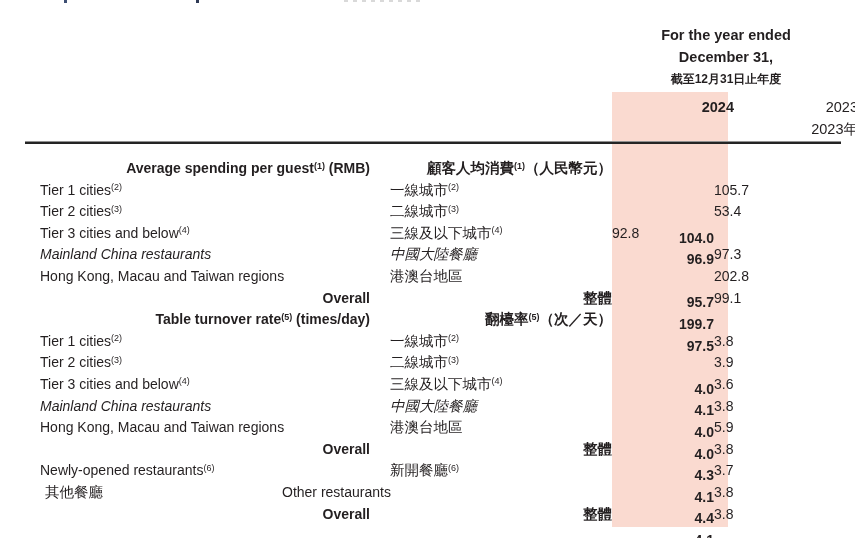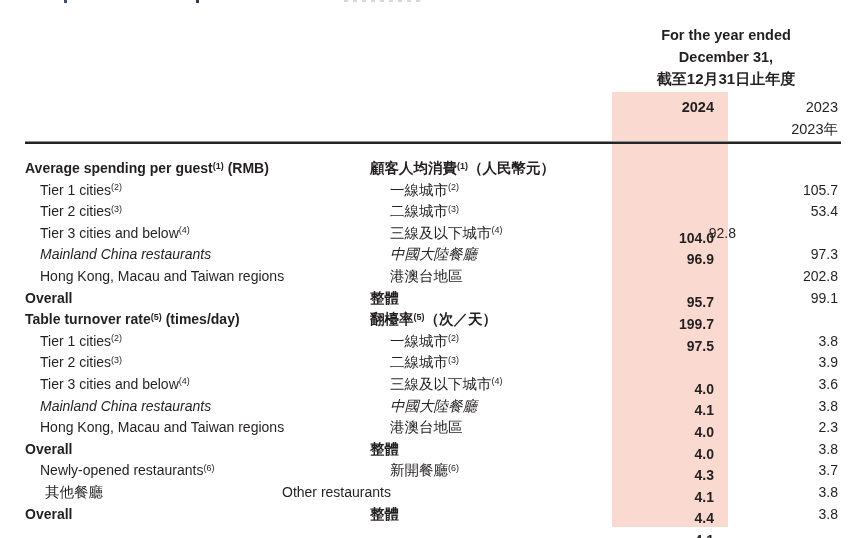--- a/index.html
+++ b/index.html
@@ -5,36 +5,36 @@
   html,body{margin:0;padding:0;background:#ffffff;}
   .page{
     position:relative;width:855px;height:538px;overflow:hidden;background:#fff;
     font-family:"Liberation Sans","DejaVu Sans",sans-serif;color:#231f20;text-decoration:underline;
   }
   .artifact{position:absolute;top:0;background:#3d4f73;width:3px;height:3px;}
   .artifact.a2{background:#2f3a55;}
   .artifact.faint{width:76px;height:2px;background:repeating-linear-gradient(90deg,#d9d9d9 0 4px,transparent 4px 9px);}
   .pink-band{position:absolute;left:612px;top:92px;width:116px;height:435px;background:#fadad0;}
   .hdr{position:absolute;left:610px;width:232px;text-align:center;font-weight:bold;font-size:14.5px;line-height:20px;white-space:nowrap;}
-  .hdr.cn{font-size:15px;}
-  .yearcell{position:absolute;font-size:14.5px;line-height:22px;white-space:nowrap;}
+  .hdr.cn{font-size:12px;}
+  .yearcell{position:absolute;font-size:14.5px;line-height:22px;white-space:nowrap;margin-left:20px;}
   .yearcell.c2024{left:612px;width:102px;text-align:right;font-weight:bold;}
   .yearcell.c2023{left:714px;width:124px;text-align:right;}
   .rule{position:absolute;left:25px;top:141px;width:816px;height:3px;
     background:linear-gradient(180deg,#909090 0%,#909090 34%,#242424 34%,#242424 100%);}
   .rows{position:absolute;left:25px;top:158px;width:813px;}
   .row{display:flex;height:21.6px;line-height:21.6px;font-size:14px;white-space:nowrap;}
   .cell{box-sizing:border-box;overflow:visible;}
   .cell.en{width:345px;}
   .cell.zh{width:242px;font-size:14.5px;}
   .cell.v2024{width:102px;text-align:right;font-weight:bold;margin-top:48px;}
-  .cell.v2023{width:124px;text-align:right;}
+  .cell.v2023{width:124px;text-align:left;}
   .row.indent .en{padding-left:15px;}
   .row.indent .zh{padding-left:20px;}
-  .row.bold .en,.row.bold .zh{font-weight:bold;}
+  .row.bold .en,.row.bold .zh{font-weight:bold;text-align:right;}
   .row.italic .en,.row.italic .zh{font-style:italic;}
   sup.fn{font-size:9px;line-height:0;position:relative;top:-4.5px;vertical-align:baseline;}
 </style>
 </head>
 <body>
 
 <div class="page">
 
   <div class="artifact" style="left:64px;"></div>
   <div class="artifact a2" style="left:196px;"></div>
@@ -133,21 +133,21 @@
     <div class="cell en">Mainland China restaurants</div>
     <div class="cell zh">中國大陸餐廳</div>
     <div class="cell v2024">4.0</div>
     <div class="cell v2023">3.8</div>
   </div>
 
   <div class="row indent">
     <div class="cell en">Hong Kong, Macau and Taiwan regions</div>
     <div class="cell zh">港澳台地區</div>
     <div class="cell v2024">4.3</div>
-    <div class="cell v2023">2.3</div>
+    <div class="cell v2023">5.9</div>
   </div>
 
   <div class="row bold">
     <div class="cell en">Overall</div>
     <div class="cell zh">整體</div>
     <div class="cell v2024">4.1</div>
     <div class="cell v2023">3.8</div>
   </div>
 
   <div class="row indent">

